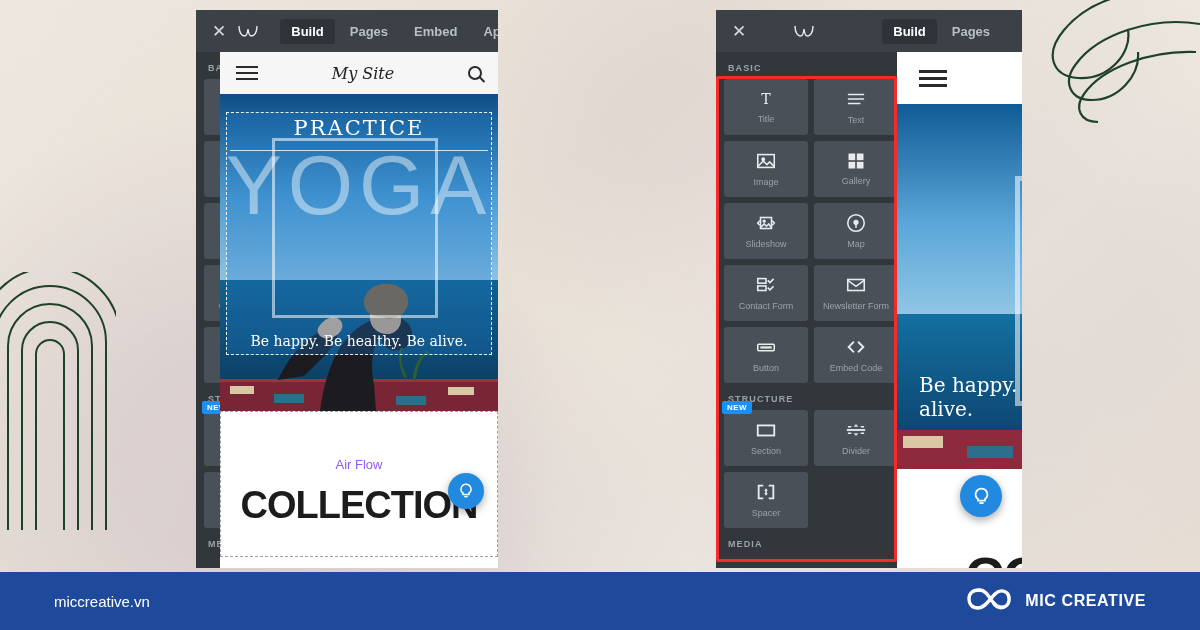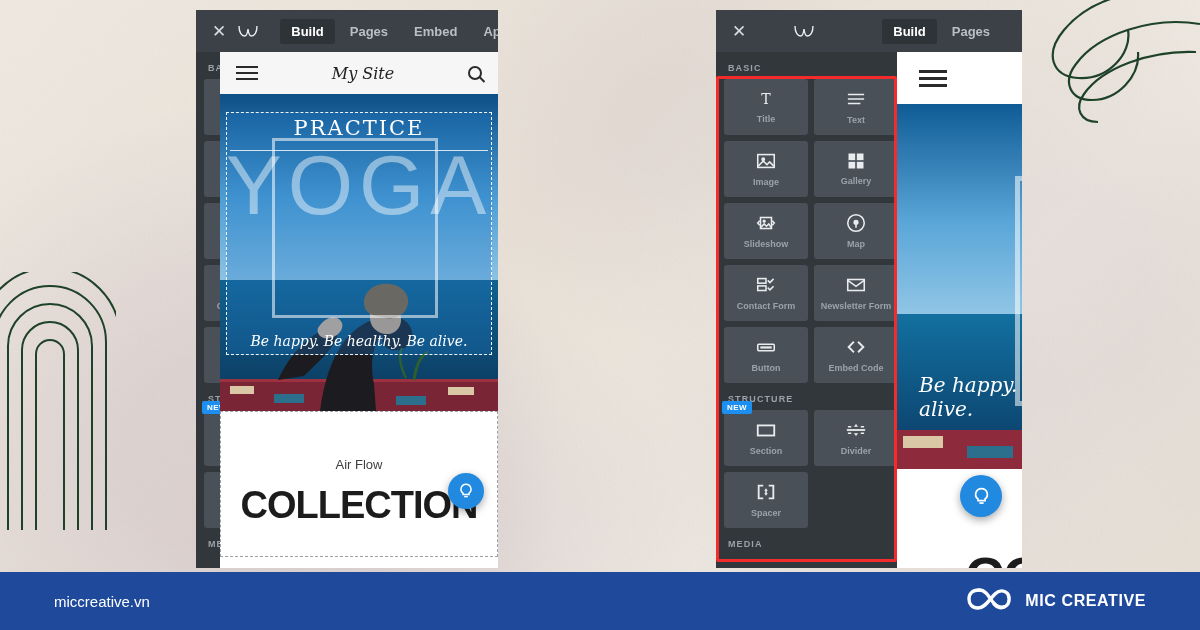--- a/index.html
+++ b/index.html
@@ -58,21 +58,20 @@
   }
   .tile-grid { display:flex; flex-wrap:wrap; gap:6px; }
   .tile {
     width:84px; height:56px; background:#4a5057; border-radius:3px;
     display:flex; flex-direction:column; align-items:center; justify-content:center;
     gap:5px; position:relative;
   }
   .tile-label {
     font-size:9px; color:#9ba2a9; text-align:center; line-height:1.15;
     padding:0 2px;
-    font-weight:bold;
   }
   .tile-icon { color:#e8ecef; display:flex; align-items:center; justify-content:center; }
   .newbadge {
     position:absolute; left:-2px; top:-9px; background:#1c8ff0; color:#fff;
     font-size:8px; font-weight:bold; letter-spacing:.4px;
     padding:2px 5px; border-radius:2px;
   }
 
   
   .preview {
@@ -100,30 +99,30 @@
     position:absolute; width:100%; text-align:center; color:#fff;
     font-family:"DejaVu Serif", serif; letter-spacing:2px;
   }
   .hero-frame { position:absolute; border:3px solid rgba(255,255,255,.55); }
   .hero-yoga {
     position:absolute; width:100%; text-align:center; color:rgba(255,255,255,.45);
     font-family:"Liberation Sans", sans-serif; font-weight:300; line-height:.95;
   }
   .hero-tag {
     position:absolute; width:100%; text-align:center; color:#fff;
-    font-family:"DejaVu Serif", serif; font-style:italic;
+    font-family:"DejaVu Serif", serif; 
   }
   .hero-line { position:absolute; height:1px; background:rgba(255,255,255,.8); }
 
   
   .collection {
     position:relative; background:#fff; text-align:center;
     outline:1px dashed #9aa0a6; outline-offset:-1px;
   }
-  .col-sub { color:#404040; }
+  .col-sub { color:#8b5cf6; }
   .col-title { font-weight:bold; color:#1c1c1c; letter-spacing:-1px; }
 
   .bulb {
     position:absolute; border-radius:50%; background:#2189e0;
     display:flex; align-items:center; justify-content:center;
     box-shadow:0 3px 8px rgba(0,0,0,.35); z-index:9;
   }
 
   
   .redbox { position:absolute; border:3px solid #f42b2b; border-radius:2px; z-index:8; }

